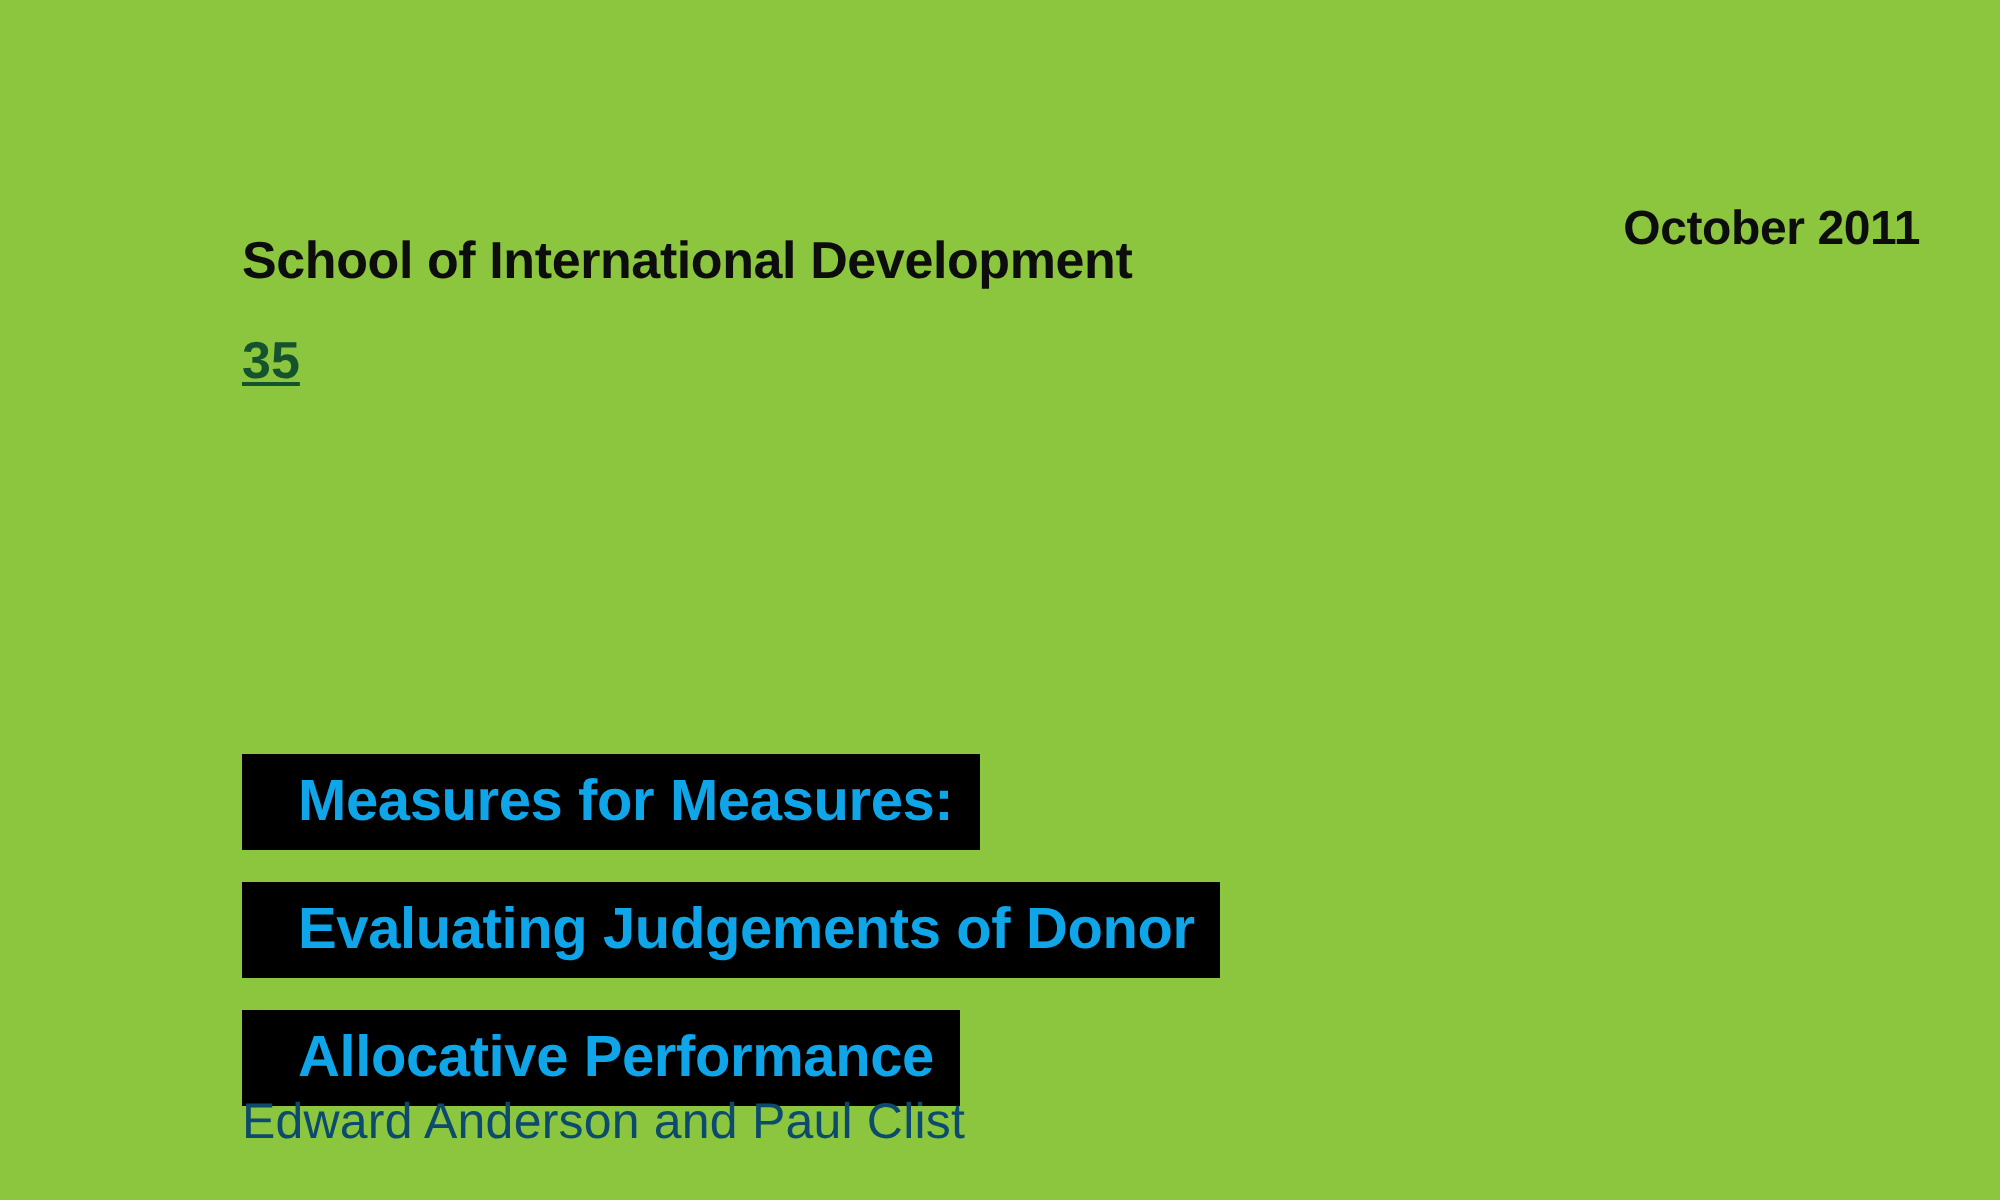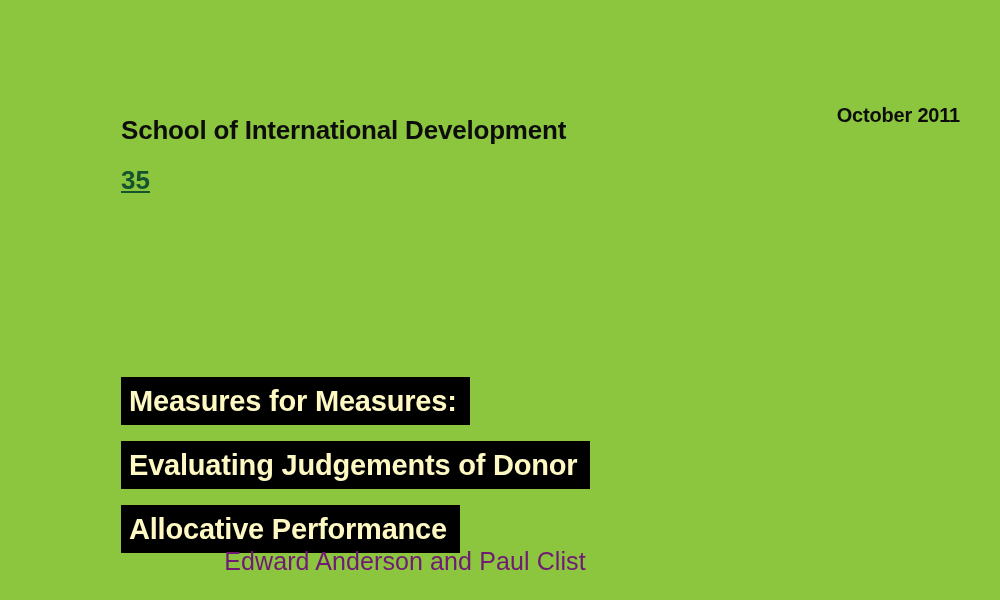--- a/index.html
+++ b/index.html
@@ -50,47 +50,47 @@
     color: #14532d;
     text-decoration: underline;
   }
 
   .issue-date {
     position: absolute;
     right: 40px;
     top: 33px;
     font-family: "Liberation Sans", sans-serif;
     font-weight: bold;
-    font-size: 20px;
+    font-size: 24px;
     line-height: 36px;
     letter-spacing: -0.2px;
     color: #0d0d0d;
     white-space: nowrap;
     text-align: right;
   }
 
   
   .title-block {
     position: absolute;
     left: 41px;
     top: 297px;
     width: 700px;
   }
 
   .title-line {
     display: table;
     background: #000000;
-    color: #fef9c3;
+    color: #0ea5e9;
     font-family: "Liberation Sans", sans-serif;
     font-weight: bold;
     font-size: 29px;
     line-height: 48px;
     height: 48px;
     letter-spacing: -0.2px;
-    padding: 0 13px 0 8px;
+    padding: 0 13px 0 28px;
     margin-bottom: 5px;
     white-space: nowrap;
   }
 
   .title-line:last-child { margin-bottom: 0; }
 
   
   .authors-block {
     position: absolute;
     left: 41px;
@@ -107,22 +107,21 @@
     color: #0d0d0d;
   }
 
   .authors-names {
     display: block;
     font-family: "Liberation Sans", sans-serif;
     font-weight: normal;
     font-size: 25px;
     line-height: 34px;
     letter-spacing: 0.1px;
-    color: #701a75;
-    text-align: center;
+    color: #0c4a6e;
   }
 </style>
 </head>
 <body>
 
 <div id="cover-page">
 
   <div class="series-header">
     <span class="series-line">School of International Development</span>
     <span class="issue-number">35</span>

